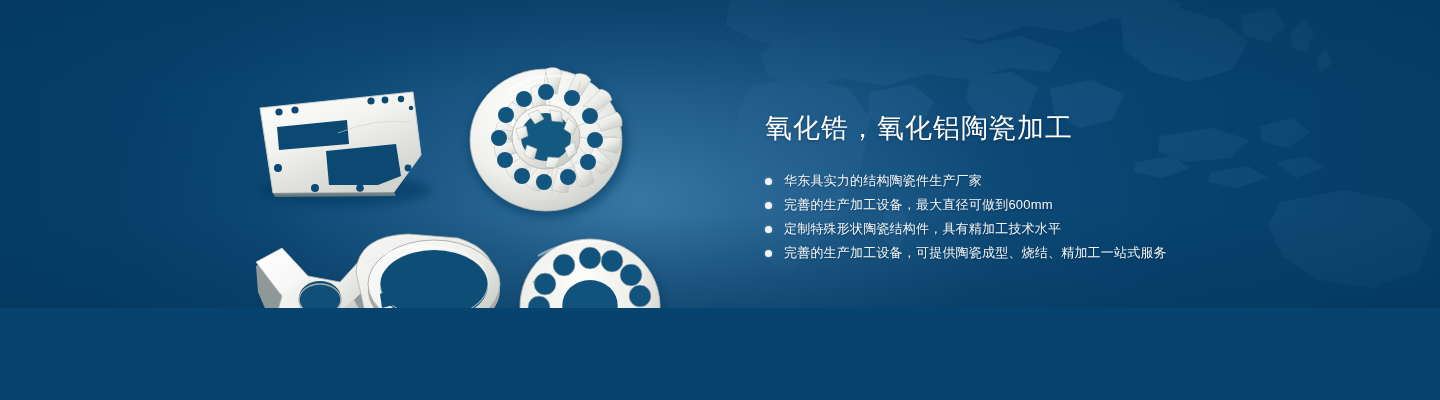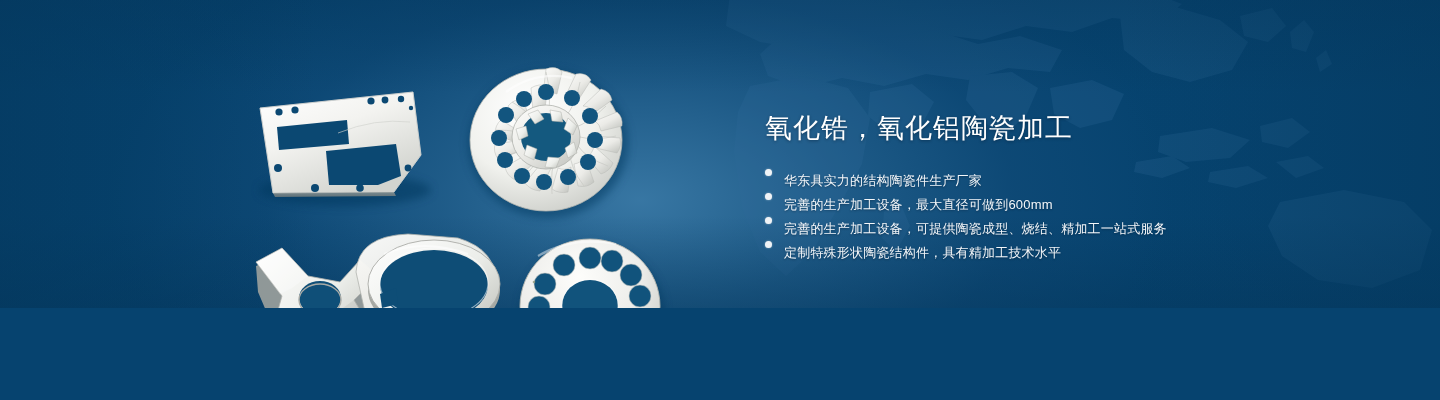--- a/index.html
+++ b/index.html
@@ -69,21 +69,21 @@
     font-weight:400;
     white-space:nowrap;
     text-shadow:0 1px 3px rgba(0,20,40,0.45);
   }
   .bullets {
     list-style:none;
     margin-top:21px;
   }
   .bullet {
     display:flex;
-    align-items:flex-start;
+    align-items:center;
     height:24px;
     margin-bottom:0px;
   }
   .bullet-dot {
     flex:0 0 auto;
     width:7px; height:7px;
     border-radius:50%;
     background:#f0f3f6;
     margin-right:12px;
     box-shadow:0 0 2px rgba(255,255,255,0.5);
@@ -343,22 +343,22 @@
       <li class="bullet">
         <span class="bullet-dot"></span>
         <span class="bullet-text">华东具实力的结构陶瓷件生产厂家</span>
       </li>
       <li class="bullet">
         <span class="bullet-dot"></span>
         <span class="bullet-text">完善的生产加工设备，最大直径可做到600mm</span>
       </li>
       <li class="bullet">
         <span class="bullet-dot"></span>
-        <span class="bullet-text">完善的生产加工设备，可提供陶瓷成型、烧结、精加工一站式服务</span>
+        <span class="bullet-text">定制特殊形状陶瓷结构件，具有精加工技术水平</span>
       </li>
       <li class="bullet">
         <span class="bullet-dot"></span>
-        <span class="bullet-text">定制特殊形状陶瓷结构件，具有精加工技术水平</span>
+        <span class="bullet-text">完善的生产加工设备，可提供陶瓷成型、烧结、精加工一站式服务</span>
       </li>
     </ul>
   </div>
 
 </div>
 
 </body></html>

